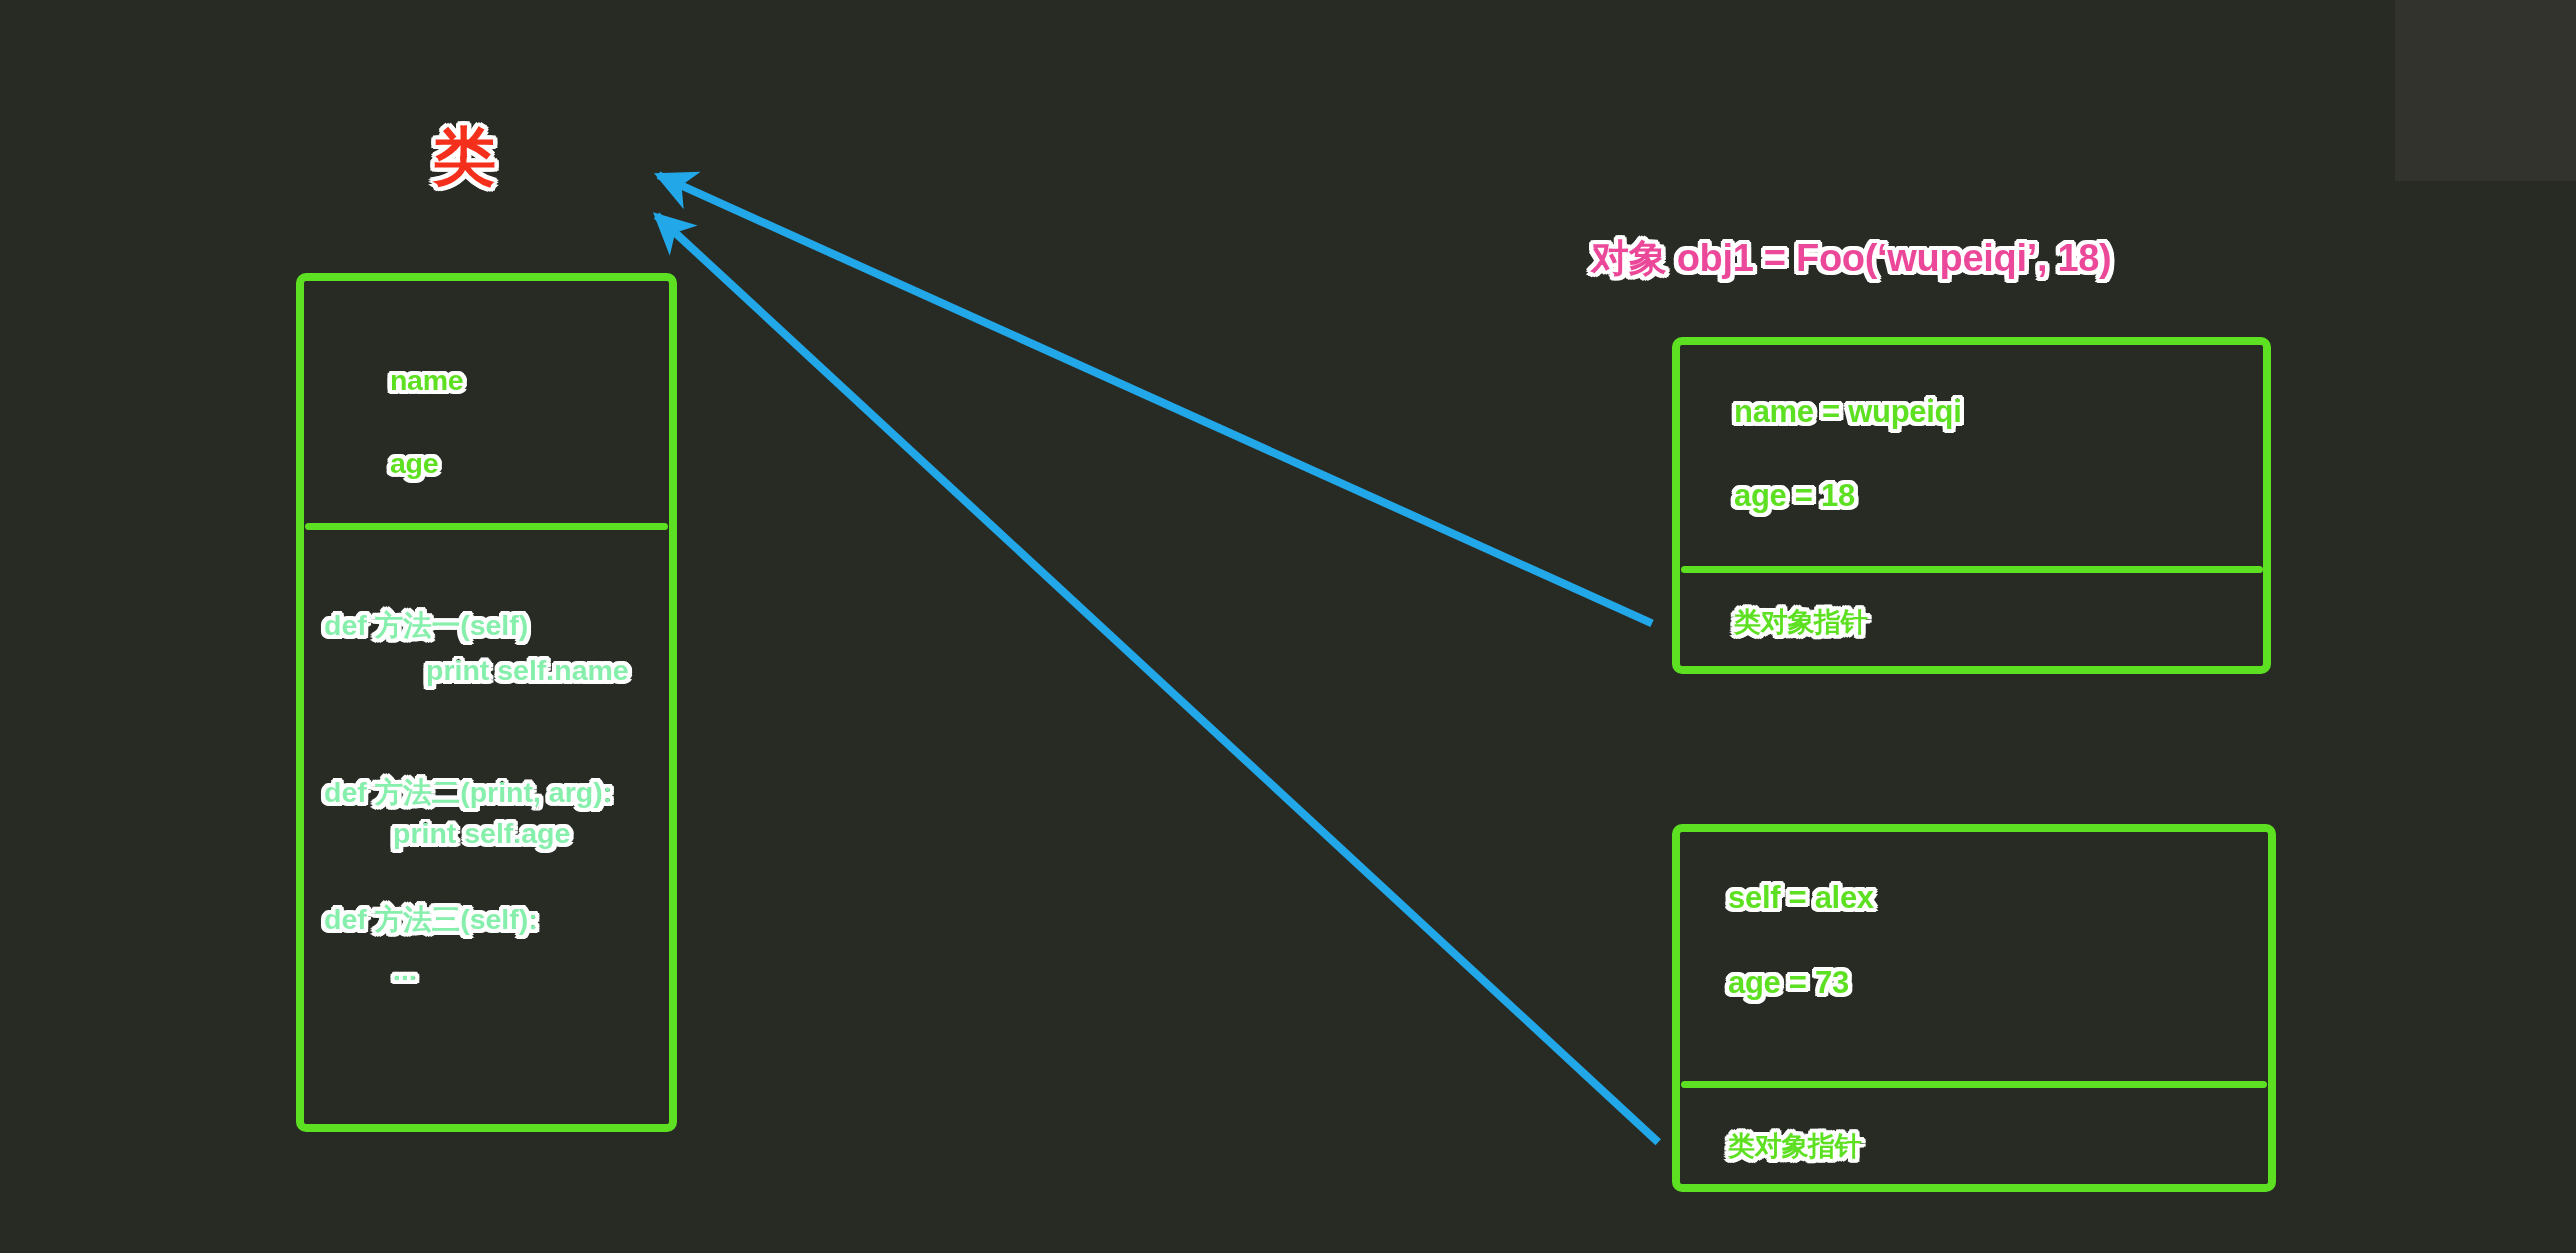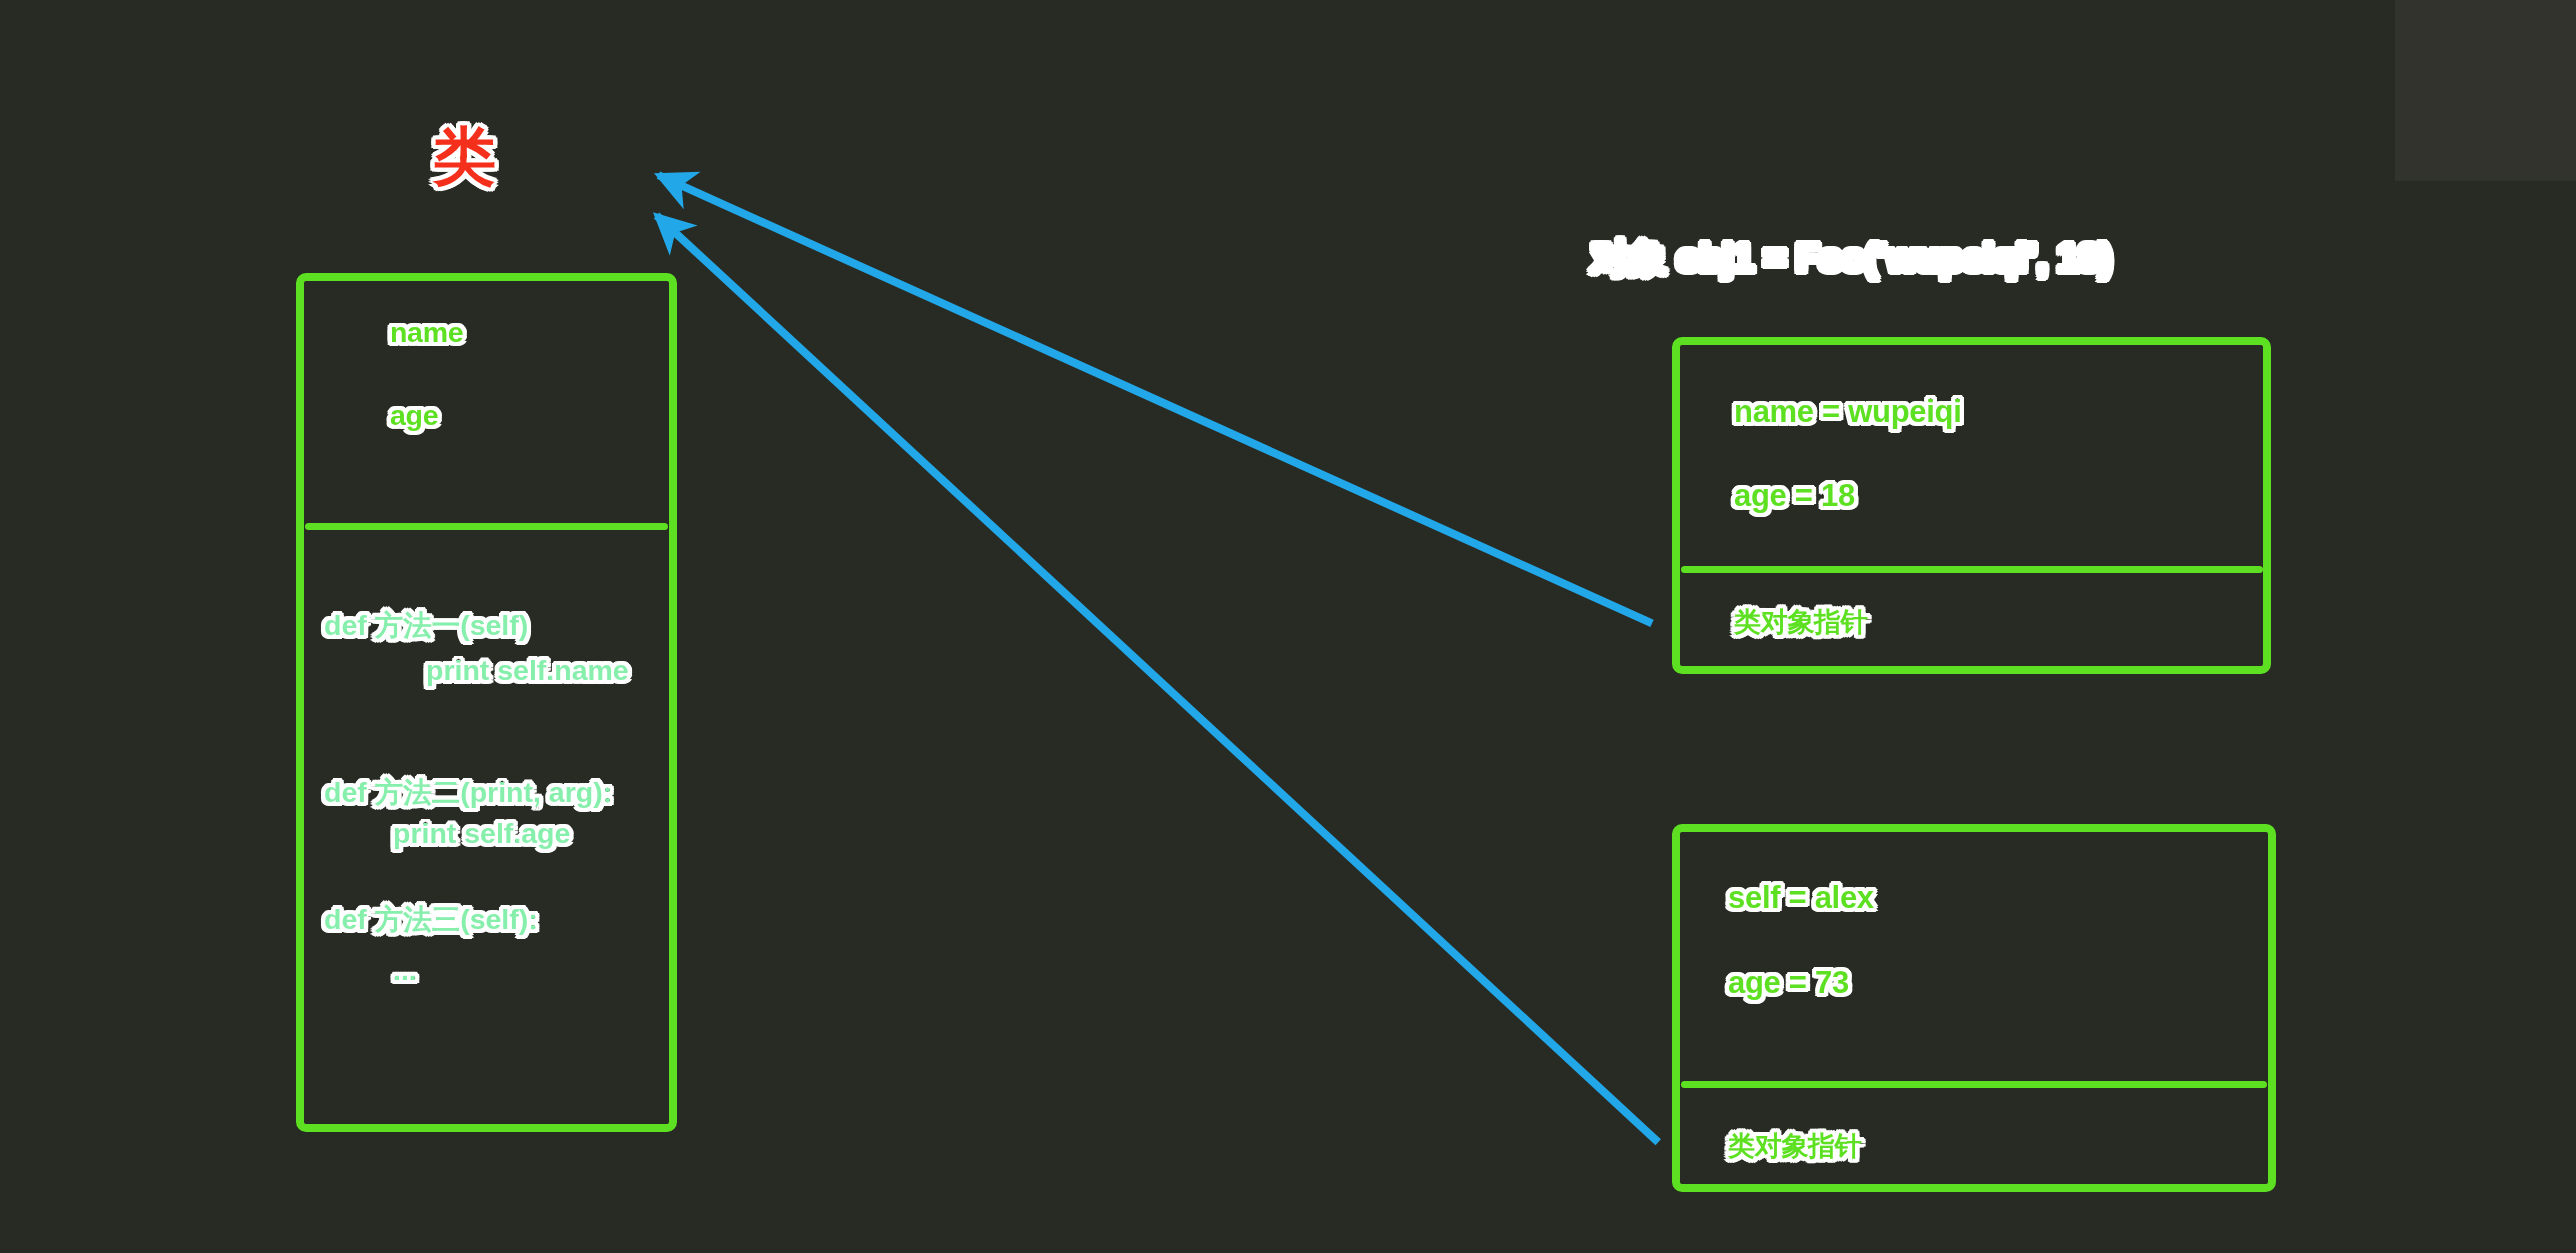--- a/index.html
+++ b/index.html
@@ -41,21 +41,21 @@
     text-shadow:
       -4.3px 0 #fff,  4.3px 0 #fff,  0 -4.3px #fff,  0 4.3px #fff,
       -3.1px -3.1px #fff, 3.1px -3.1px #fff, -3.1px 3.1px #fff, 3.1px 3.1px #fff,
       -4.3px -2.5px #fff, 4.3px -2.5px #fff, -4.3px 2.5px #fff, 4.3px 2.5px #fff,
       -2.5px -4.3px #fff, 2.5px -4.3px #fff, -2.5px 4.3px #fff, 2.5px 4.3px #fff;
     -webkit-text-stroke: 0;
   }
 
   .c-red   { color: #f4301c; }
   .c-green { color: #5ee022; }
-  .c-blue  { color: #ffffff; }
+  .c-blue  { color: #ec4899; }
 
   
   #class-title {
     left: 433px;
     top: 123px;
     font-size: 63px;
     font-weight: 900;
   }
 
   
@@ -80,20 +80,21 @@
   }
   #class-divider {
     left: 305px;
     top: 523px;
     width: 363px;
   }
 
   .attr {
     font-size: 28.5px;
     font-weight: 900;
+    margin-top: 48px;
   }
   #class-attr-name { left: 390px; top: 318px; }
   #class-attr-age  { left: 390px; top: 401px; }
   .method-line {
     position: absolute;
     white-space: nowrap;
     font-size: 28.5px;
     font-weight: 900;
     color: #86efac;
     text-shadow:

